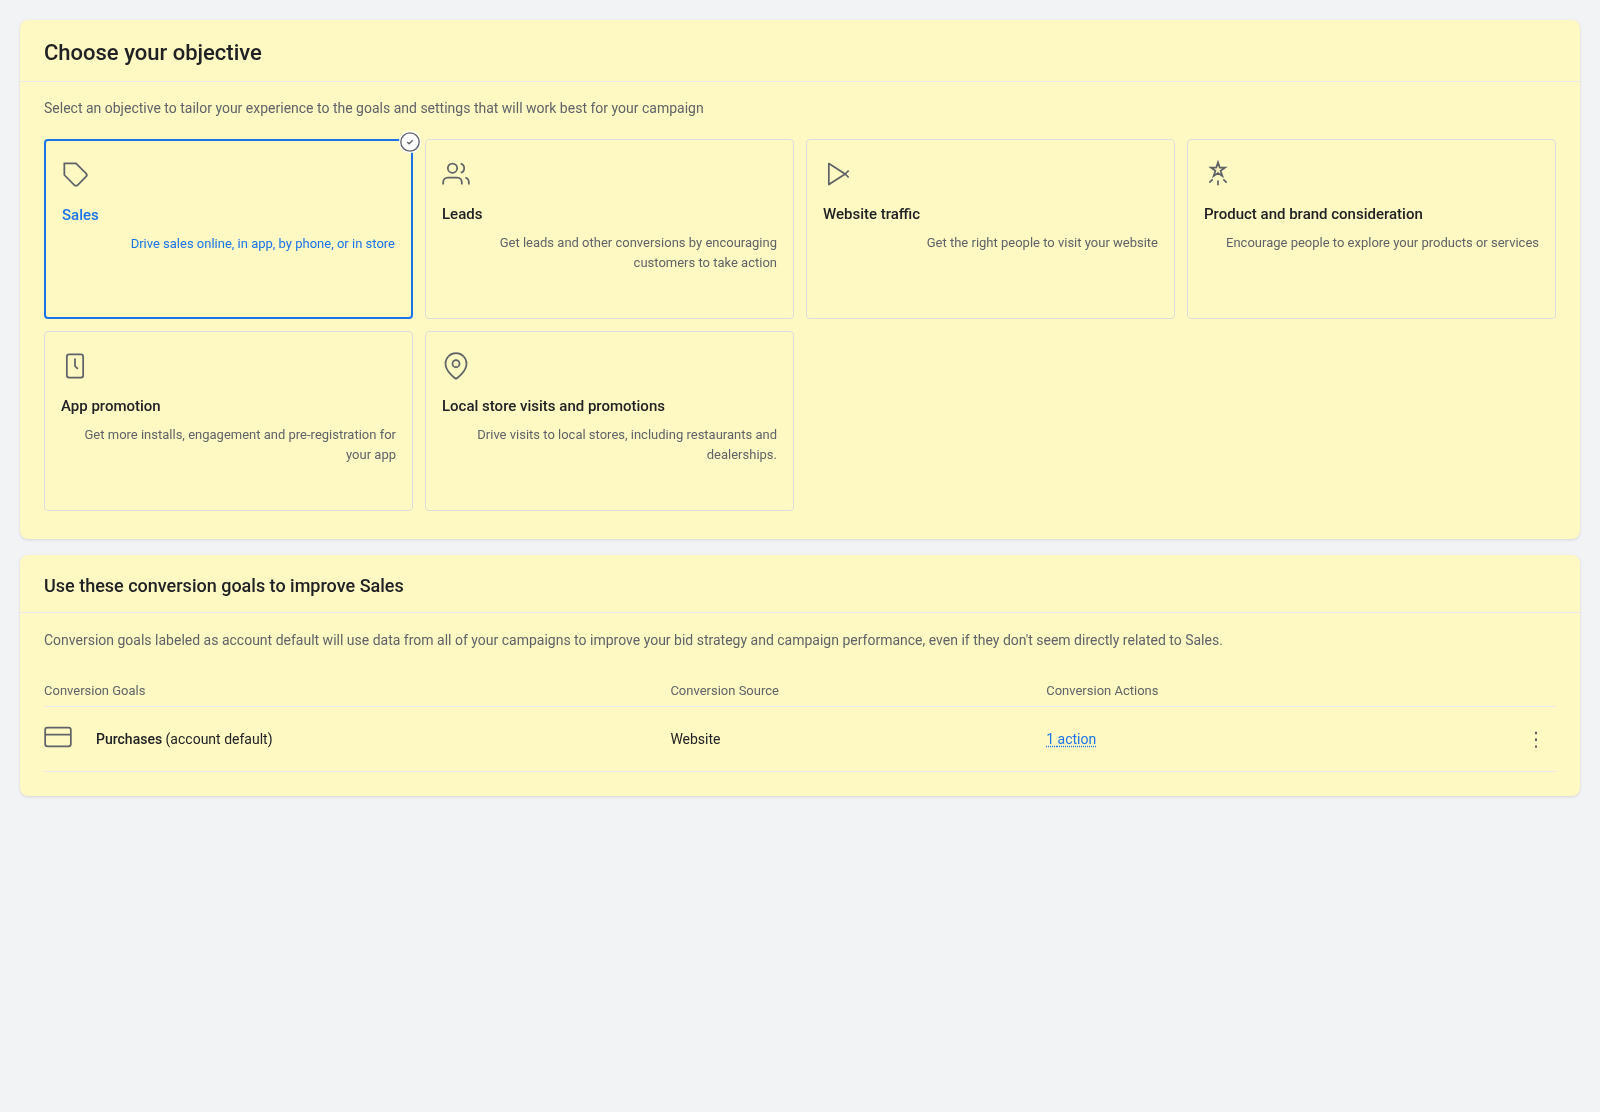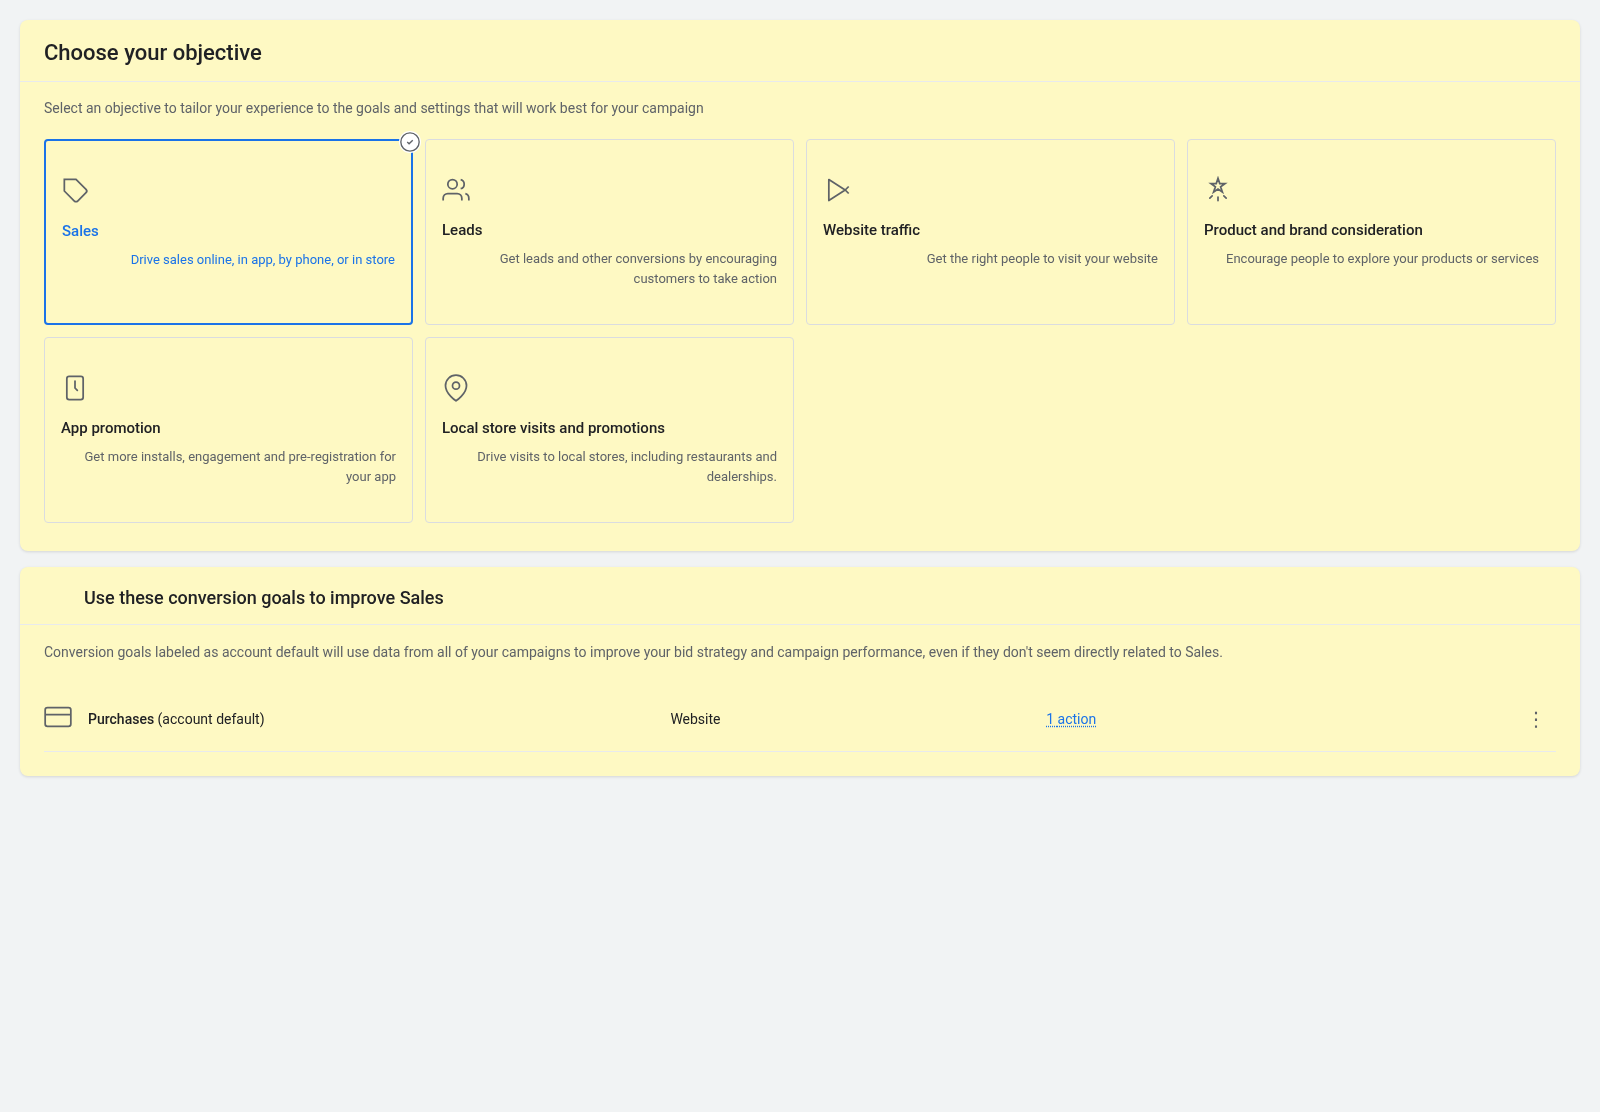--- a/index.html
+++ b/index.html
@@ -44,21 +44,21 @@
     .objectives-grid {
       display: grid;
       grid-template-columns: repeat(4, 1fr);
       gap: 12px;
       margin-bottom: 4px;
     }
 
     .objective-card {
       border: 1px solid #dadce0;
       border-radius: 4px;
-      padding: 36px 16px;
+      padding: 20px 16px;
       cursor: pointer;
       position: relative;
       min-height: 180px;
       transition: border-color 0.2s;
     }
 
     .objective-card.selected {
       border: 2px solid #1a73e8;
     }
 
@@ -110,21 +110,20 @@
     
     .card2-header {
       padding: 20px 24px 16px;
       border-bottom: 1px solid #e8eaed;
     }
 
     .card2-header h2 {
       font-size: 18px;
       font-weight: 500;
       color: #202124;
-      margin-left: 40px;
     }
 
     .card2-body {
       padding: 16px 24px 24px;
     }
 
     .conversion-desc {
       color: #5f6368;
       font-size: 14px;
       line-height: 1.6;
@@ -144,21 +143,21 @@
       display: grid;
       grid-template-columns: 2fr 1.2fr 1.5fr 40px;
       padding: 16px 0;
       border-bottom: 1px solid #e8eaed;
       align-items: center;
     }
 
     .purchases-cell {
       display: flex;
       align-items: center;
-      gap: 16px;
+      gap: 24px;
       font-size: 14px;
     }
 
     .credit-card-icon {
       color: #5f6368;
       font-size: 18px;
     }
 
     .purchases-label {
       font-weight: 500;
@@ -287,20 +286,26 @@
   </div>
 </div>
 
 <div class="card">
   <div class="card2-header">
     <h2>Use these conversion goals to improve Sales</h2>
   </div>
   <div class="card2-body">
     <p class="conversion-desc">Conversion goals labeled as account default will use data from all of your campaigns to improve your bid strategy and campaign performance, even if they don't seem directly related to Sales.</p>
 
+    <div class="table-header">
+      <div>Conversion Goals</div>
+      <div>Conversion Source</div>
+      <div>Conversion Actions</div>
+      <div></div>
+    </div>
 
     <div class="table-row">
       <div class="purchases-cell">
         <span class="credit-card-icon">
           <svg viewBox="0 0 24 24" width="22" height="22" stroke="#5f6368" fill="none" stroke-width="1.5">
             <rect x="1" y="4" width="22" height="16" rx="2" ry="2"></rect>
             <line x1="1" y1="10" x2="23" y2="10"></line>
           </svg>
         </span>
         <span>

